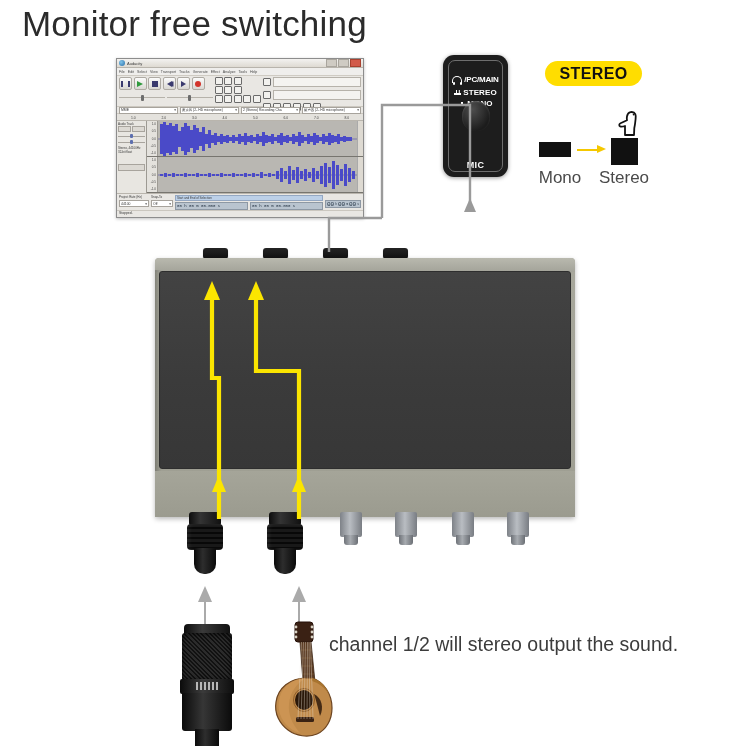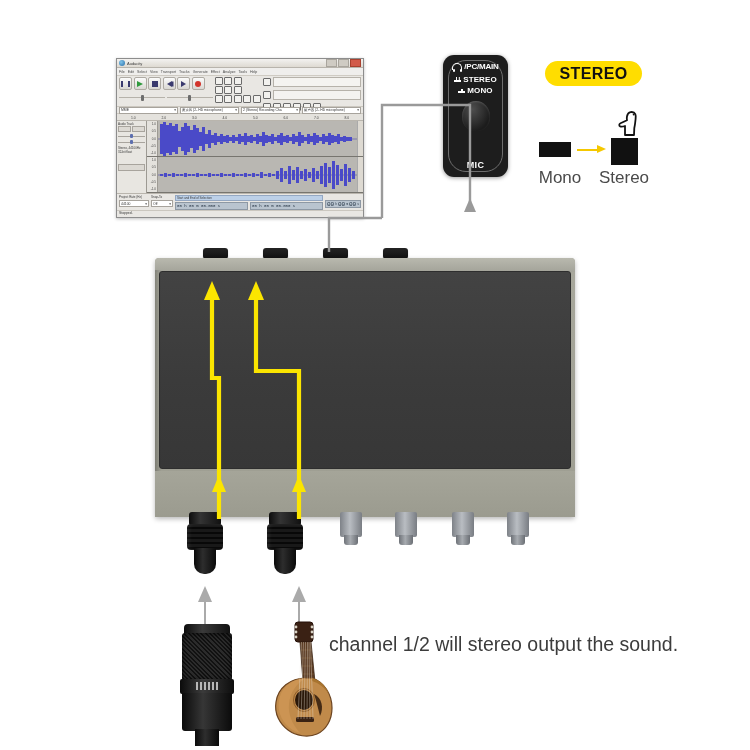--- a/index.html
+++ b/index.html
@@ -103,22 +103,22 @@
   .aud-status{position:absolute;left:0;right:0;bottom:0;height:7px;background:#e9e7e3;
     border-top:1px solid #cbc7bf;font-size:3.4px;color:#3a3a3a;padding-left:2px;box-sizing:border-box;}
 
   
   .callout{
     position:absolute;left:443px;top:55px;width:65px;height:122px;
     background:#1d1d1d;border-radius:11px;
     box-shadow:0 1px 4px rgba(0,0,0,.4);
   }
   .callout-inner{
-    position:absolute;inset:5px;border:1.5px solid #6e6e6e;border-radius:18px;
-    padding-top:1px;box-sizing:border-box;
+    position:absolute;inset:5px;border:1.5px solid #6e6e6e;border-radius:7px;
+    padding-top:14px;box-sizing:border-box;
   }
   .co-line{display:flex;align-items:center;justify-content:center;gap:2px;color:#fff;}
   .co-head{font-size:8px;font-weight:bold;letter-spacing:-.2px;}
   .co-sub{font-size:8px;font-weight:bold;letter-spacing:.1px;}
   .hp-icon{width:8px;height:6px;border:1.4px solid #fff;border-bottom:none;
     border-radius:5px 5px 0 0;position:relative;}
   .hp-icon:before,.hp-icon:after{content:"";position:absolute;bottom:-2px;width:2px;height:3.5px;background:#fff;border-radius:1px;}
   .hp-icon:before{left:-0.6px;} .hp-icon:after{right:-0.6px;}
   .sw-stereo{width:7px;height:5px;position:relative;}
   .sw-stereo:before{content:"";position:absolute;left:0;bottom:0;width:7px;height:1.6px;background:#fff;}
@@ -220,20 +220,21 @@
   .caption{
     position:absolute;left:329px;top:631px;width:400px;
     font-size:19.5px;font-weight:300;color:#3c3c3c;line-height:1.42;
   }
 </style>
 </head>
 <body>
 
 <div class="root">
 
+  <div class="page-title">Monitor free switching</div>
 
   <div class="audacity">
 
     <div class="aud-title">
       <div class="aud-logo"></div>
       <div class="aud-title-text">Audacity</div>
       <div class="win-btns">
         <div class="win-btn"></div>
         <div class="win-btn"></div>
         <div class="win-btn close"></div>

